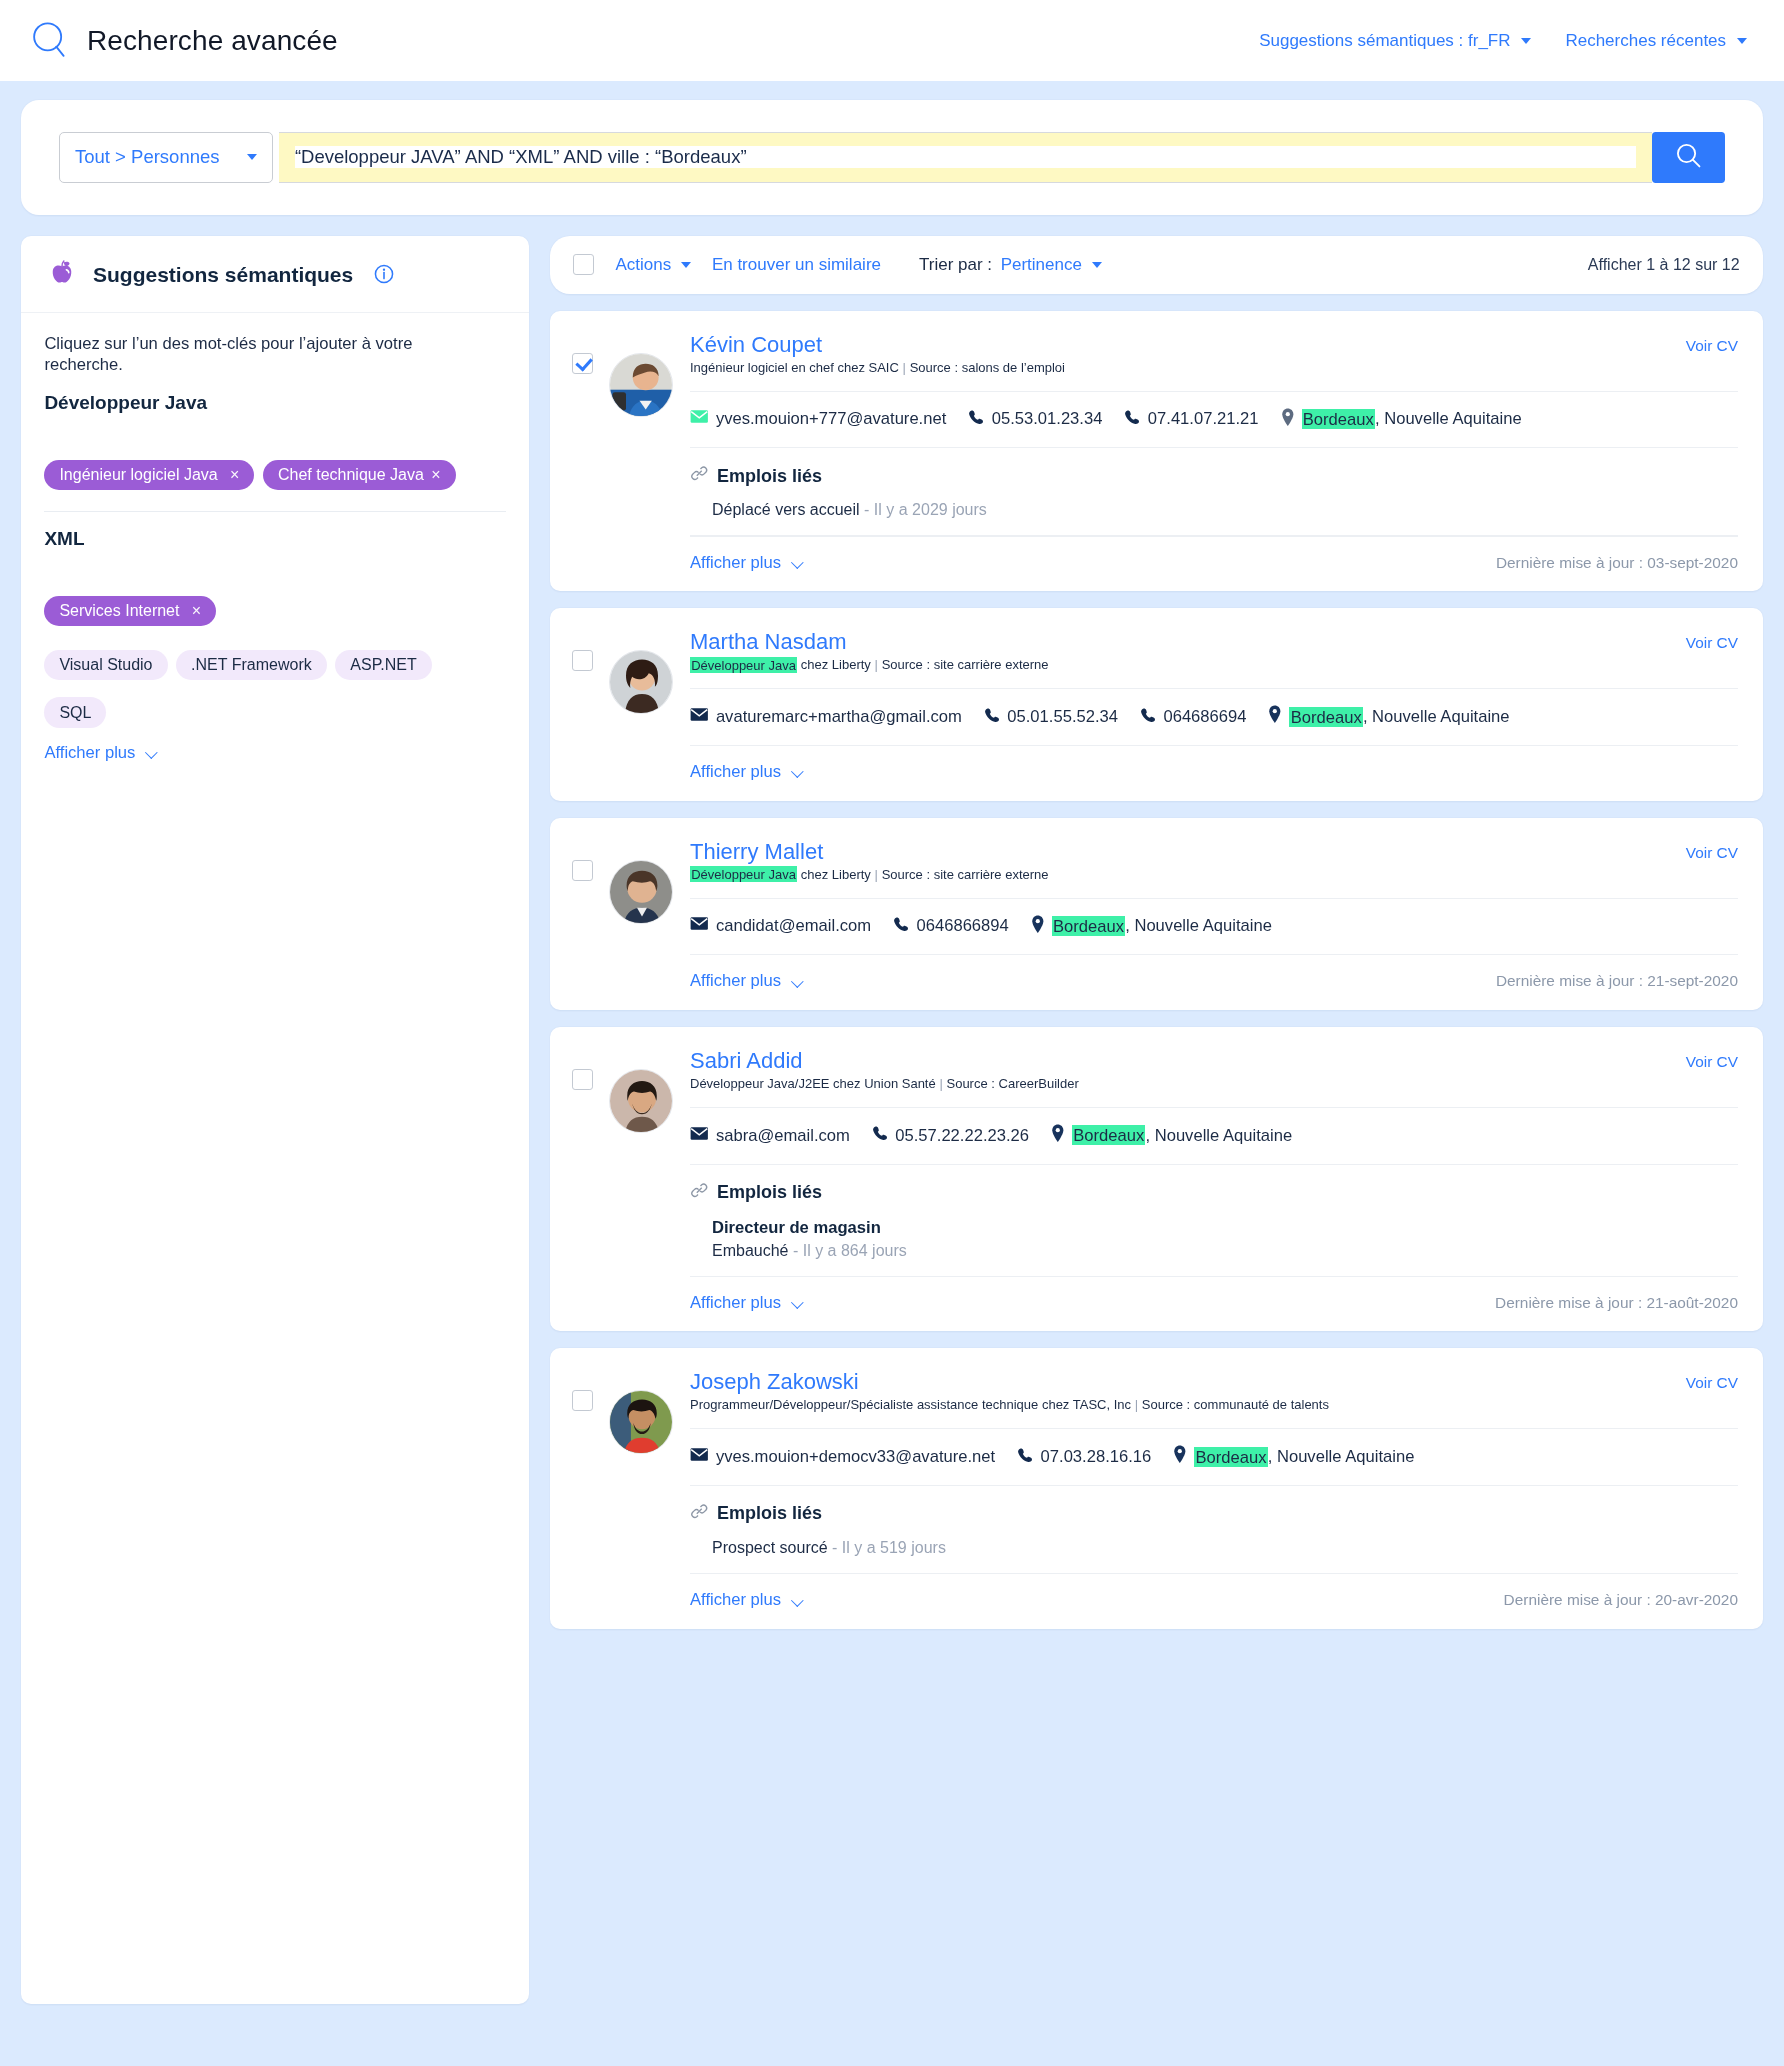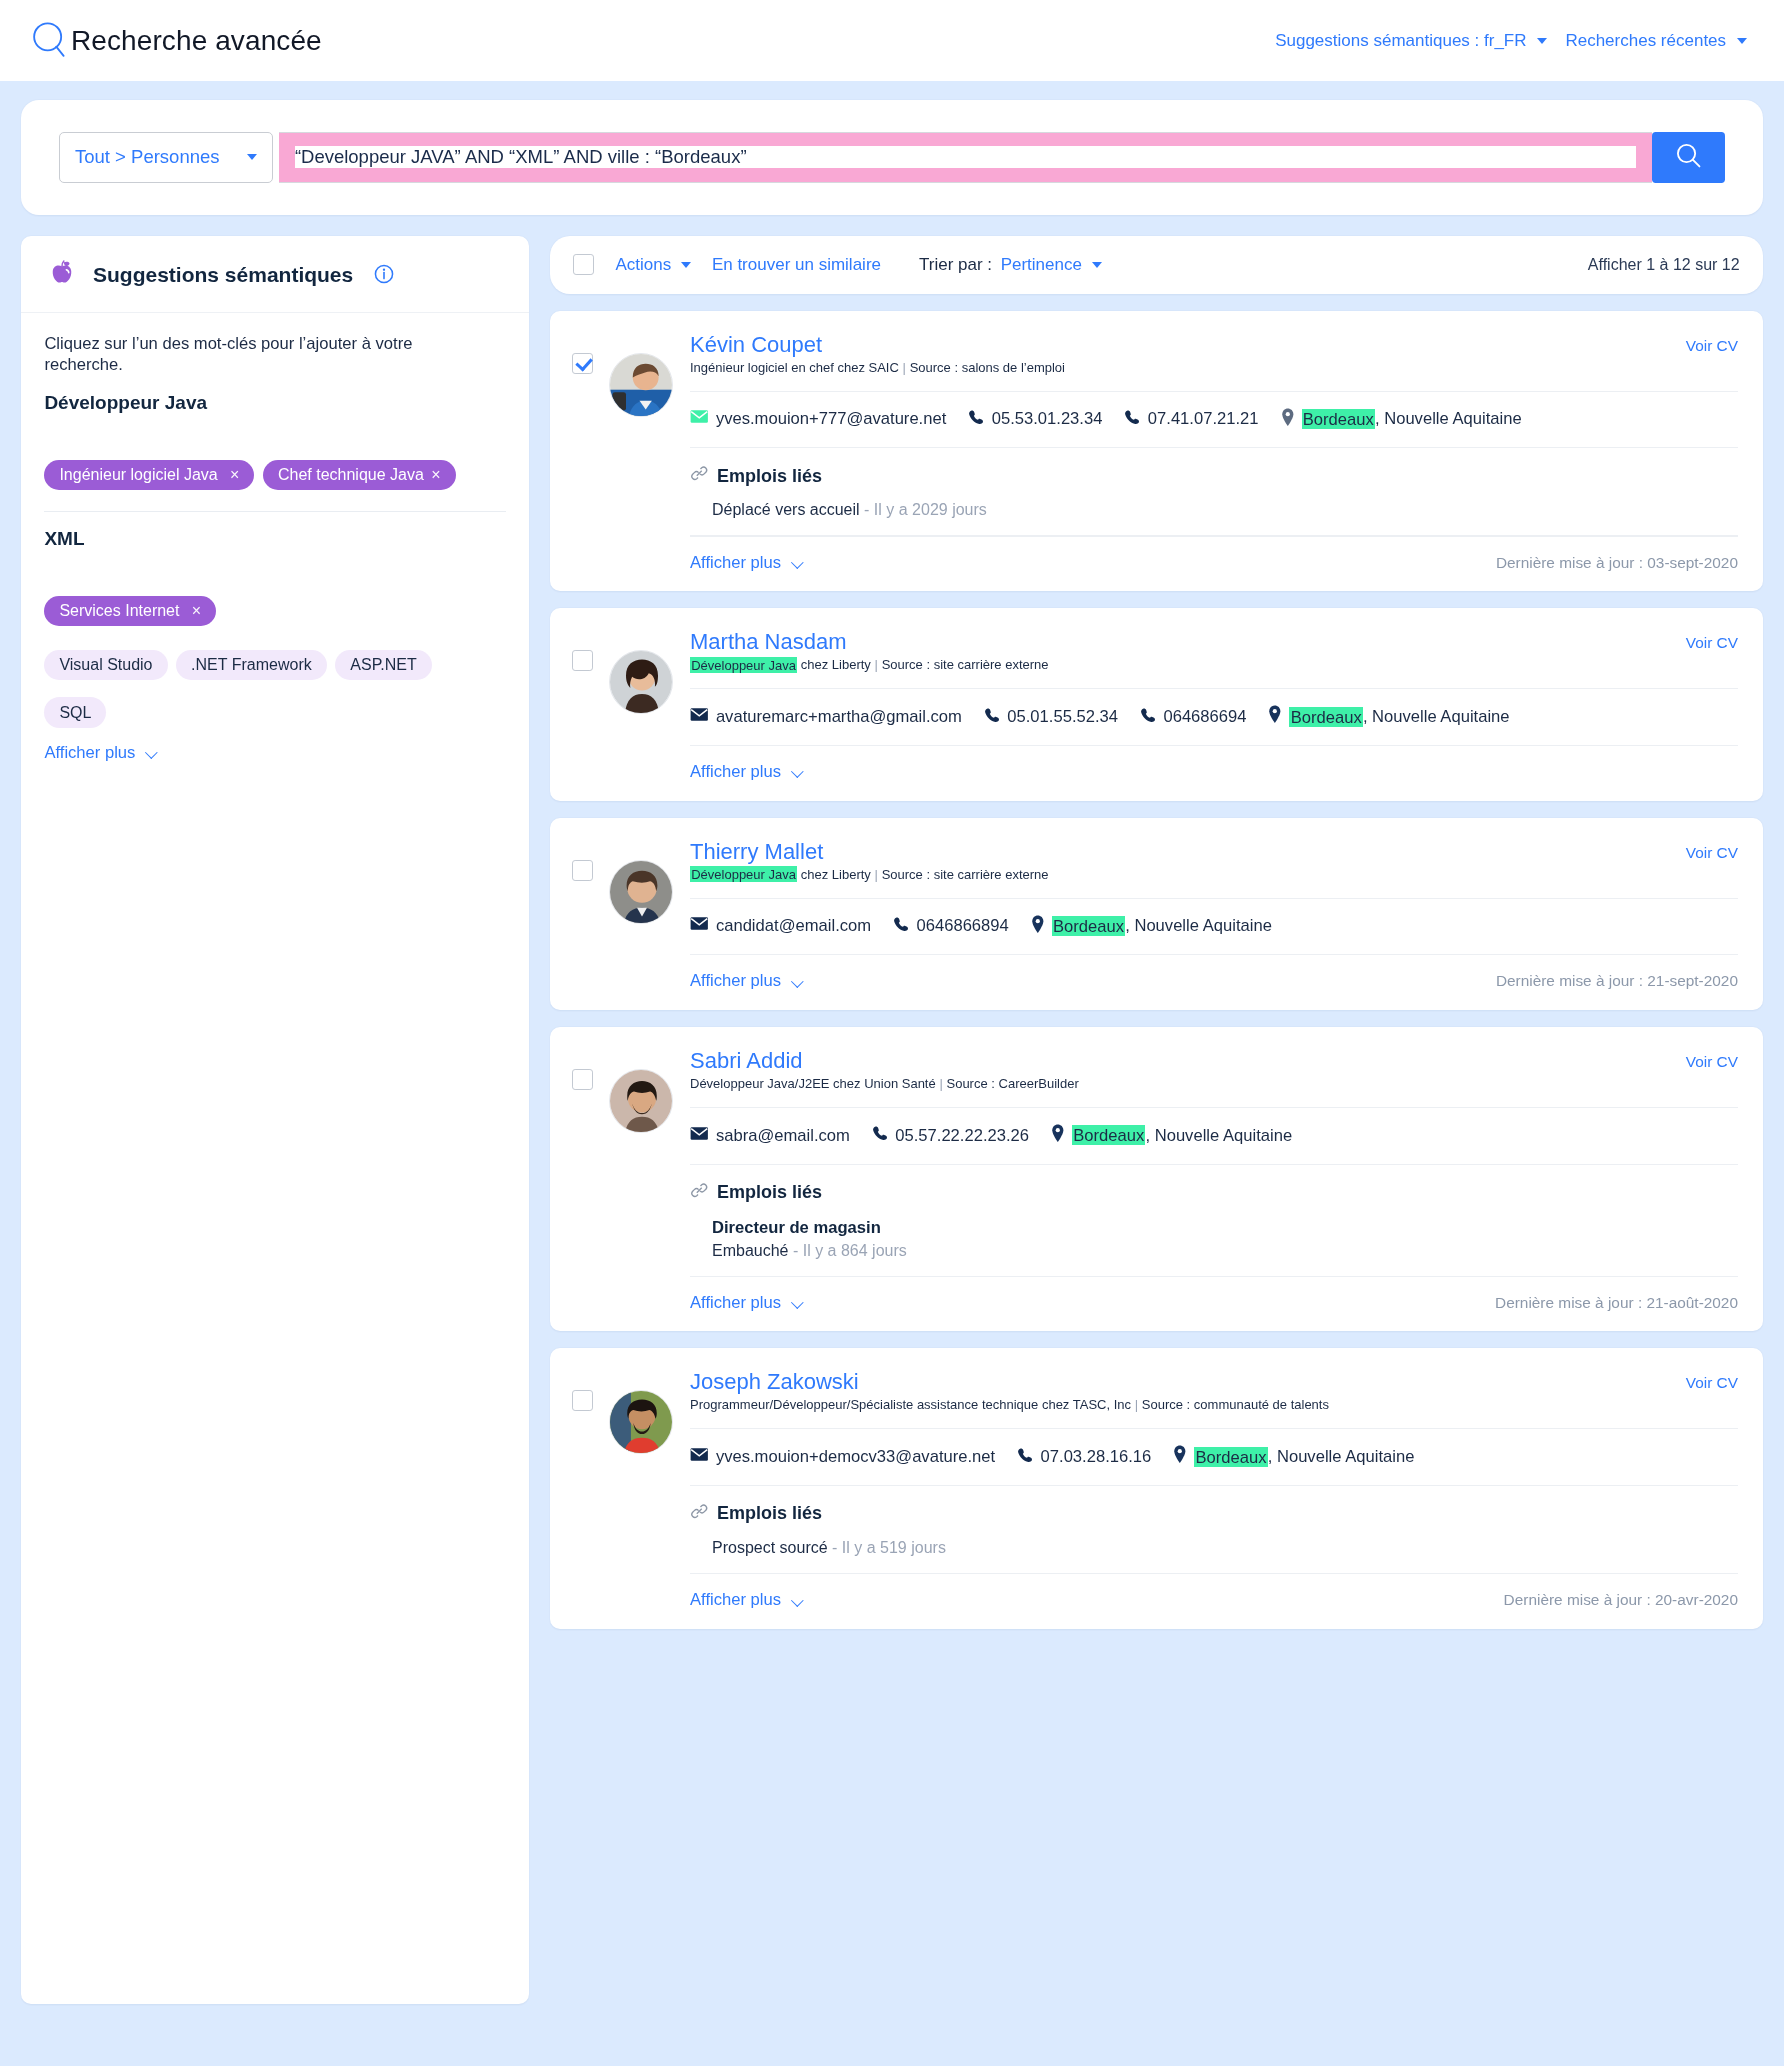--- a/index.html
+++ b/index.html
@@ -10,20 +10,21 @@
   }
   body { padding-bottom: 25px; }
 
   
   .topbar {
     height: 81px;
     background: #ffffff;
     display: flex;
     align-items: center;
     padding: 0 37px 0 28px;
+    gap: 16px;
   }
   .topbar .logo-icon { flex: 0 0 auto; width: 43px; height: 43px; }
   .topbar h1 {
     font-size: 28px;
     font-weight: 400;
     color: #111827;
     letter-spacing: 0.1px;
   }
   .topbar .spacer { flex: 1 1 auto; }
   .header-link {
@@ -78,21 +79,21 @@
   .scope-select .caret-down { color: #2f7afc; }
   .search-field {
     flex: 1 1 auto;
     border: 1.2px solid #d6d9de;
     border-left: none;
     border-right: none;
     margin-left: 6.2px;
     padding: 0 16px;
     display: flex;
     align-items: center;
-    background: #f9a8d4;
+    background: #fef9c3;
   }
   .search-field input {
     width: 100%;
     border: none;
     outline: none;
     font-size: 18.5px;
     color: #1a2b4a;
     font-family: "Liberation Sans", sans-serif;
   }
   .search-submit {

